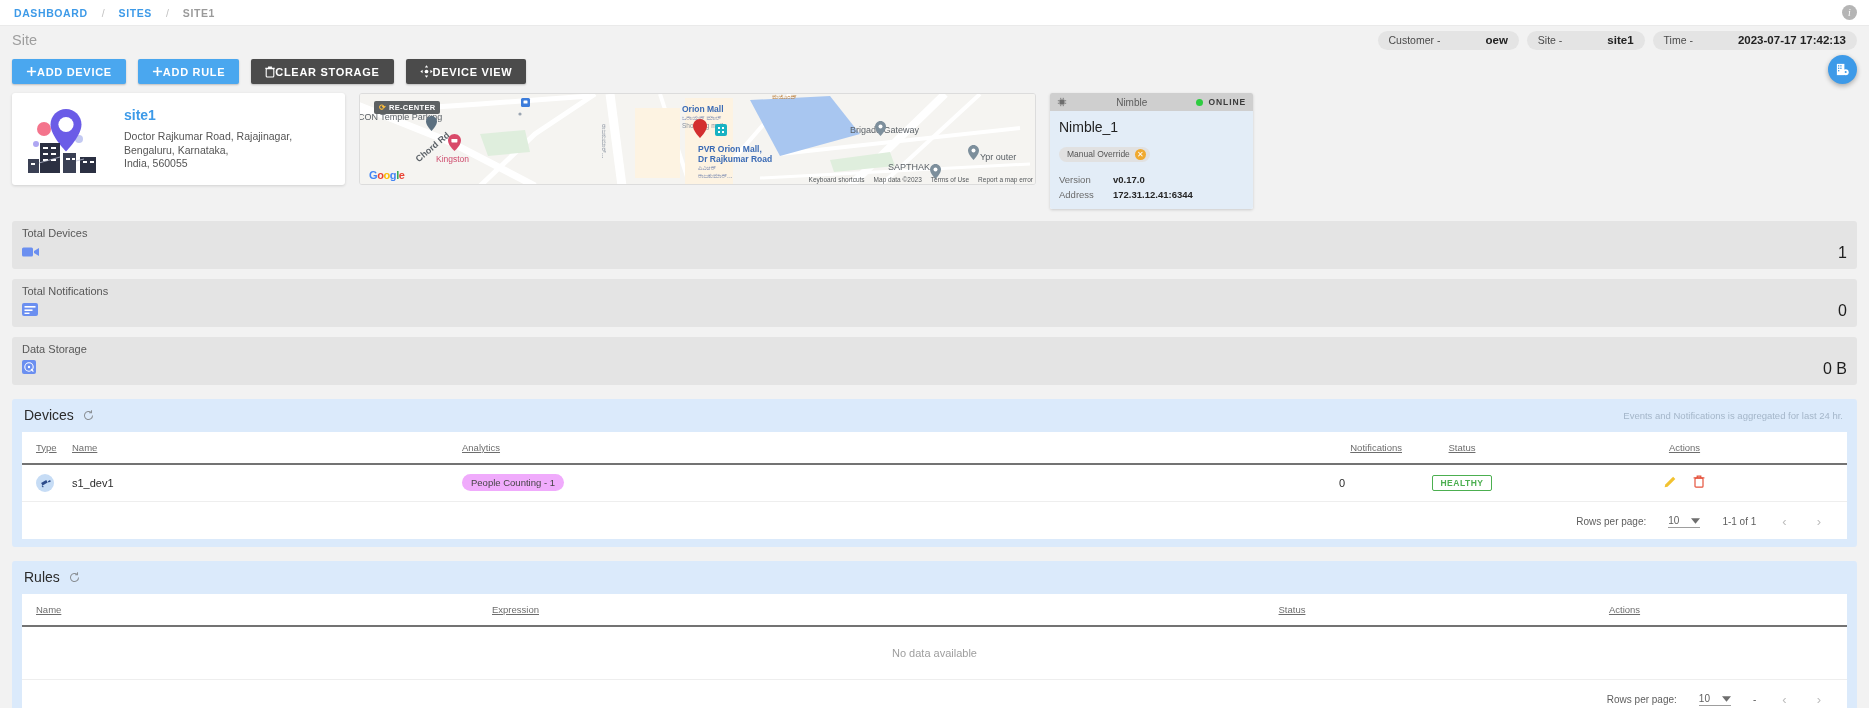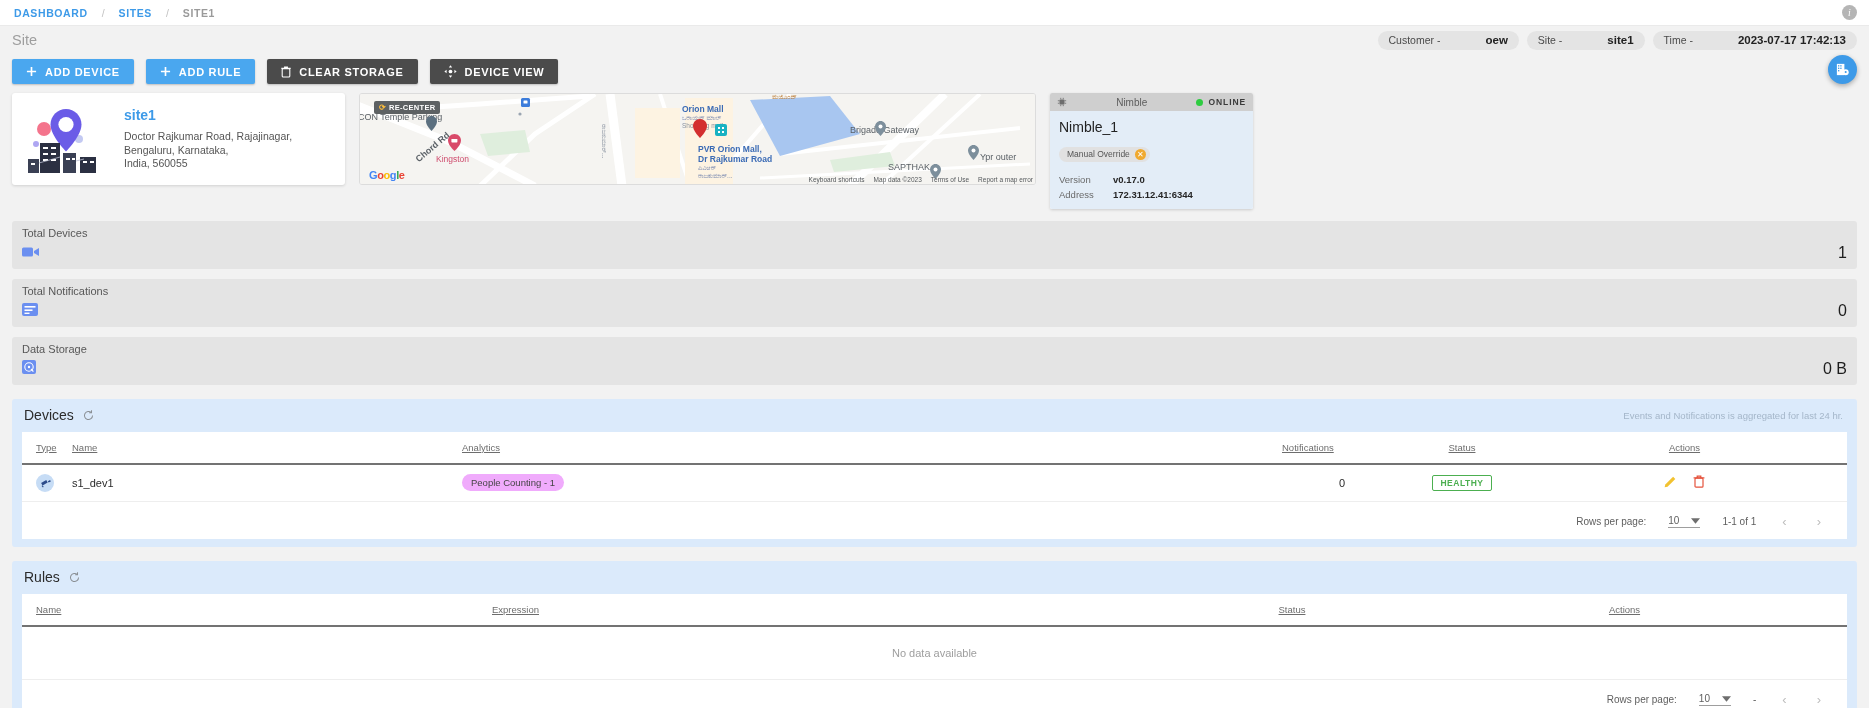--- a/index.html
+++ b/index.html
@@ -45,21 +45,21 @@
     height: 19px; padding: 0 11px;
     display: flex; align-items: center; gap: 5px;
     font-size: 10.5px; color: #4a4a4a; white-space: nowrap;
   }
   .chip b { font-size: 11.5px; color: #222; font-weight: bold; margin-left: 40px; }
 
   
   .actions { display: flex; gap: 12px; padding: 5px 12px 0 12px; align-items: center; position: relative; }
   .btn {
     height: 25px; border: none; border-radius: 2px;
-    display: inline-flex; align-items: center; gap: 8px;
+    display: inline-flex; align-items: center; gap: 0;
     padding: 0 14px; cursor: pointer;
     font-size: 11px; font-weight: bold; letter-spacing: .7px;
     color: #fff; box-shadow: 0 1px 2px rgba(0,0,0,.22);
     font-family: "Liberation Sans", sans-serif;
   }
   .btn.primary { background: #4aa7ef; }
   .btn.dark { background: #4b4b4b; }
   .btn svg { display: block; }
   .fab {
     position: absolute; right: 12px; top: 1px;
@@ -498,21 +498,21 @@
     </span>
     <span class="agg-note">Events and Notifications is aggregated for last 24 hr.</span>
   </div>
   <div class="tbl-wrap">
     <table>
       <thead>
           <tr>
         <th style="width:50px;padding-left:14px">Type</th>
         <th style="width:390px">Name</th>
         <th style="width:820px">Analytics</th>
-        <th style="text-align:left;width:120px">Notifications</th>
+        <th style="text-align:right;width:120px">Notifications</th>
         <th style="text-align:center;width:120px">Status</th>
         <th style="text-align:center">Actions</th>
       </tr>
         </thead>
       <tbody>
           <tr>
         <td style="padding-left:14px">
           <span class="dev-icon">
             <svg width="11" height="11" viewBox="0 0 12 12">
                   <path d="M1.2 6.5l5.6-3.2 1.6 2.8-5.6 3.2z" fill="#2c4b8a"></path>

